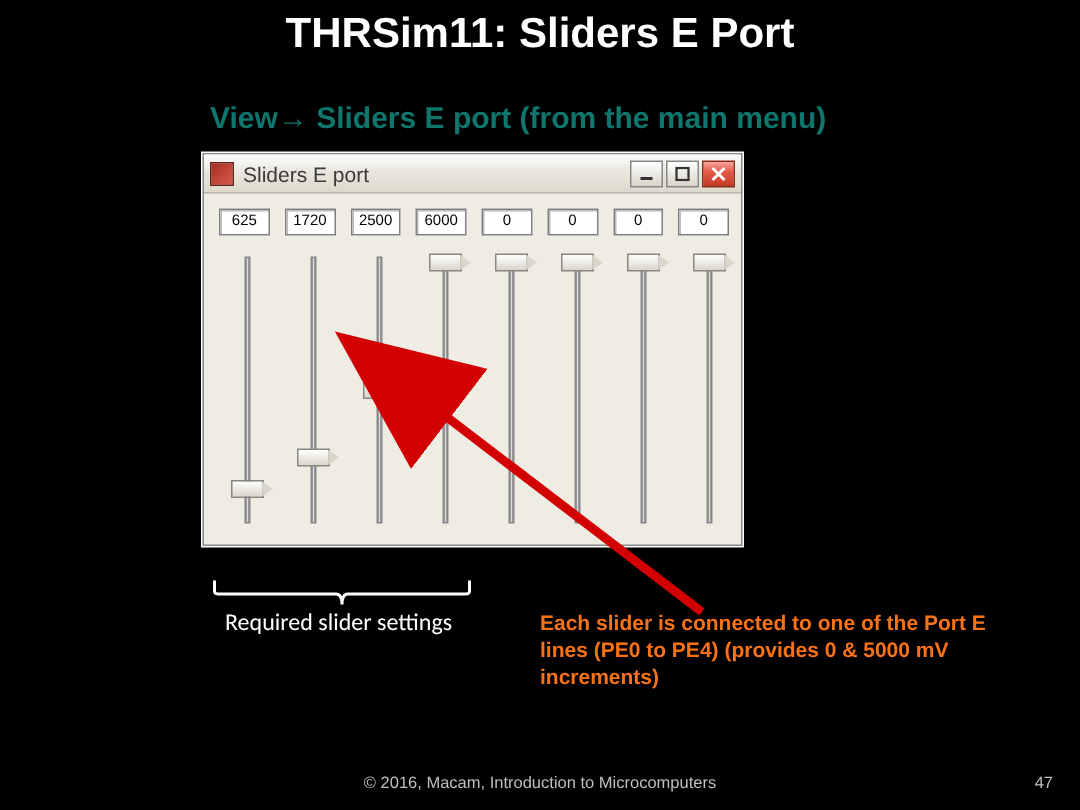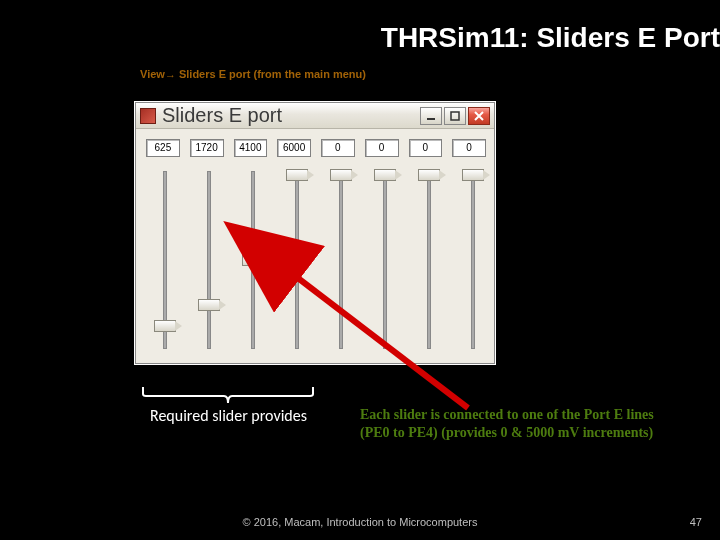--- a/index.html
+++ b/index.html
@@ -6,29 +6,29 @@
   body {
     width: 720px;
     height: 540px;
     background: #000;
     color: #fff;
     font-family: Arial, Helvetica, sans-serif;
     position: relative;
     overflow: hidden;
   }
   .slide-title {
-    text-align: right;
+    text-align: center;
     color: #fff;
     font-size: 28px;
     font-weight: bold;
-    padding-top: 22px;
+    padding-top: 6px;
   }
   .nav-hint {
-    color: #a16207;
-    font-size: 11px;
+    color: #0f766e;
+    font-size: 20px;
     font-weight: bold;
     position: absolute;
     left: 140px;
     top: 68px;
   }
   .nav-hint .arrow { font-weight: normal; }
   .window {
     position: absolute;
     left: 135px;
     top: 102px;
@@ -47,21 +47,21 @@
   }
   .app-icon {
     width: 16px; height: 16px;
     background: linear-gradient(135deg, #a62f24, #d85b4a);
     border: 1px solid #6e1e14;
     margin-right: 6px;
   }
   .win-title {
     flex: 1;
     color: #3a3a3a;
-    font-size: 20px;
+    font-size: 14px;
     font-family: "Segoe UI", Tahoma, Arial, sans-serif;
   }
   .win-btns { display: flex; gap: 2px; }
   .win-btn {
     width: 22px; height: 18px;
     border: 1px solid #888;
     background: linear-gradient(180deg,#fff,#d8d5c8);
     display: flex; align-items: center; justify-content: center;
   }
   .win-btn.close {
@@ -166,25 +166,24 @@
     width: 160px;
     color: #fff;
     font-size: 16px;
     font-family: Calibri, Arial, sans-serif;
   }
   .each-caption {
     position: absolute;
     left: 360px;
     top: 406px;
     width: 300px;
-    color: #4d7c0f;
+    color: #f97316;
     font-size: 14px;
     font-weight: bold;
     line-height: 1.3;
-    font-family: Liberation Serif, serif;
   }
   .arrow-layer {
     position: absolute;
     left: 0; top: 0;
     width: 720px; height: 540px;
     pointer-events: none;
   }
   .footer {
     position: absolute;
     bottom: 12px;
@@ -233,21 +232,21 @@
         <svg width="10" height="10" viewBox="0 0 10 10">
             <path d="M1 1 L9 9 M9 1 L1 9" stroke="#fff" stroke-width="2"></path>
           </svg>
       </div>
     </div>
   </div>
   <div class="slider-area">
     <div class="value-row" id="value-row">
         <div class="value-box">625</div>
         <div class="value-box">1720</div>
-        <div class="value-box">4100</div>
+        <div class="value-box">2500</div>
         <div class="value-box">6000</div>
         <div class="value-box">0</div>
         <div class="value-box">0</div>
         <div class="value-box">0</div>
         <div class="value-box">0</div>
       </div>
     <div class="tracks" id="tracks">
         <div class="track-col">
           <div class="track">
             <div class="rail"></div>
@@ -306,21 +305,21 @@
     <div class="pe-label">PE2</div>
     <div class="pe-label">PE3</div>
   </div>
 
 <div class="bracket">
   <svg viewBox="0 0 172 18" preserveAspectRatio="none">
     <path d="M1 1 L1 8 Q1 10 4 10 L82 10 Q86 10 86 17 Q86 10 90 10 L168 10 Q171 10 171 8 L171 1" fill="none" stroke="#fff" stroke-width="2"></path>
   </svg>
 </div>
 
-<div class="req-caption">Required slider provides</div>
+<div class="req-caption">Required slider settings</div>
 <div class="each-caption">Each slider is connected to one of the Port E lines  (PE0 to PE4) (provides 0 &amp; 5000 mV increments)</div>
 
 <svg class="arrow-layer" viewBox="0 0 720 540">
   <defs>
     <marker id="ah" markerWidth="16" markerHeight="14" refX="2" refY="7" orient="auto">
       <polygon points="0,0 16,7 0,14" fill="#d20000"></polygon>
     </marker>
   </defs>
   <line x1="468" y1="408" x2="290" y2="272" stroke="#d20000" stroke-width="6" marker-end="url(#ah)"></line>
 </svg>

